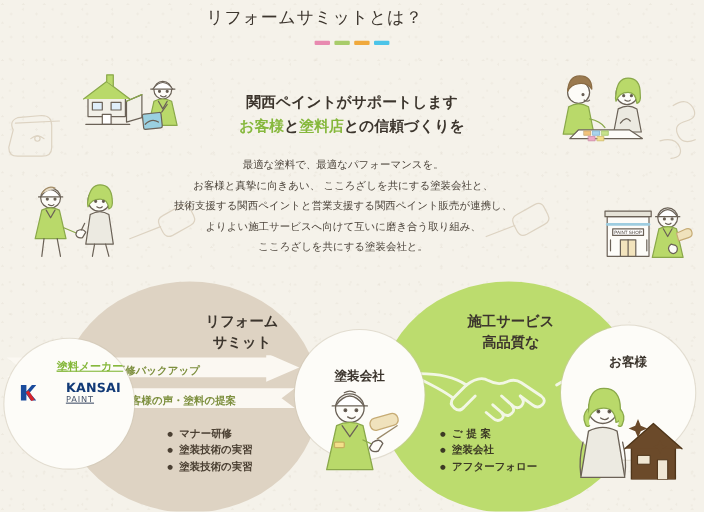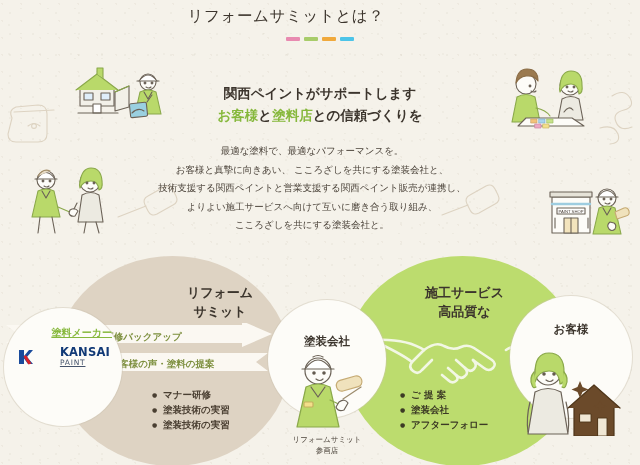--- a/index.html
+++ b/index.html
@@ -365,24 +365,20 @@
         <path d="M22 47 q12 -6 24 0 l9 40 l-42 0 z" fill="#b9d96a" stroke="#8aa84a"></path>
         <path d="M27 47 l7 10 l7 -10"></path>
         <rect x="20" y="62" width="9" height="5" rx="1" fill="#f3df8a" stroke="#c6b05f"></rect>
         <path d="M46 60 l13 6" stroke="#8aa84a"></path>
         <path d="M55 62 q6 -4 9 1 l-4 7 q-6 2 -8 -3 z" fill="#fdfcf8"></path>
         <path d="M59 59 l18 -12" stroke="#9b8a6a"></path>
         <rect x="52" y="38" width="26" height="11" rx="5" fill="#f0e2bc" stroke="#c6ab74" transform="rotate(-16 65 43)"></rect>
       </g>
     </svg>
 
-    <div class="ctr-caption">
-      <div>リフォームサミット</div>
-      <div>参画店</div>
-    </div>
 
     <div class="circle-white-right"></div>
     <div class="cust-label">お客様</div>
 
     <svg class="ill" style="left:516px;top:96px;width:108px;height:92px;" viewBox="0 0 108 92">
       <g fill="none" stroke="#6b6257" stroke-width="1.2" stroke-linejoin="round" stroke-linecap="round">
         <circle cx="32" cy="28" r="13" fill="#fdfcf8"></circle>
         <path d="M19 29 q0 -20 14 -20 q15 0 15 19 q2 11 -4 12 q-1 -13 -11 -13 q-11 0 -14 11 q-2 -4 0 -9 z" fill="#b9d96a" stroke="#8aa84a"></path>
         <path d="M18 28 q-5 6 -2 13 q1 4 4 2" fill="#b9d96a" stroke="#8aa84a"></path>
         <path d="M48 28 q5 6 2 13 q-1 4 -4 2" fill="#b9d96a" stroke="#8aa84a"></path>

